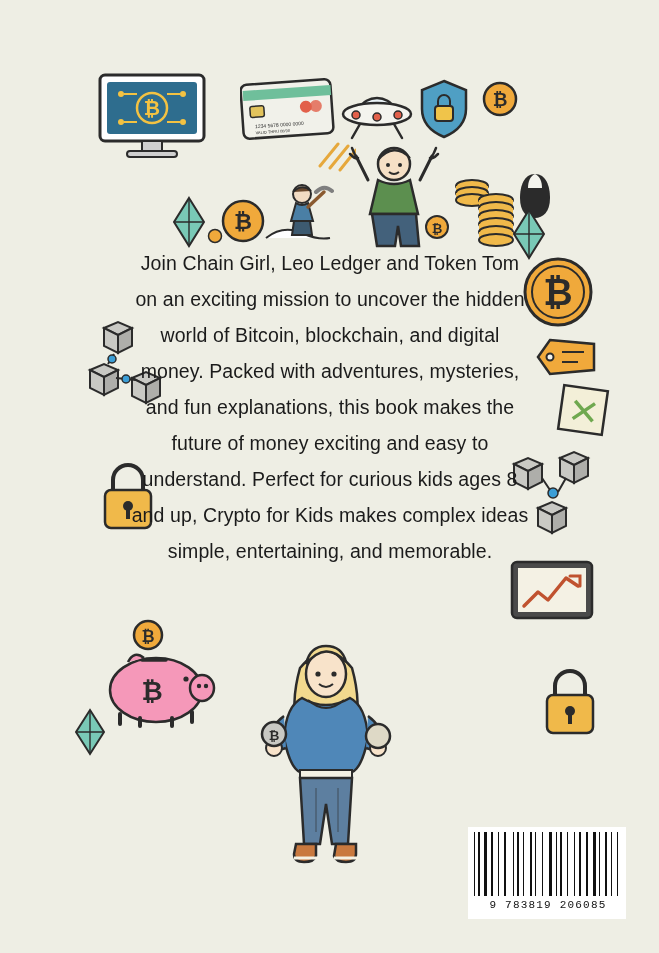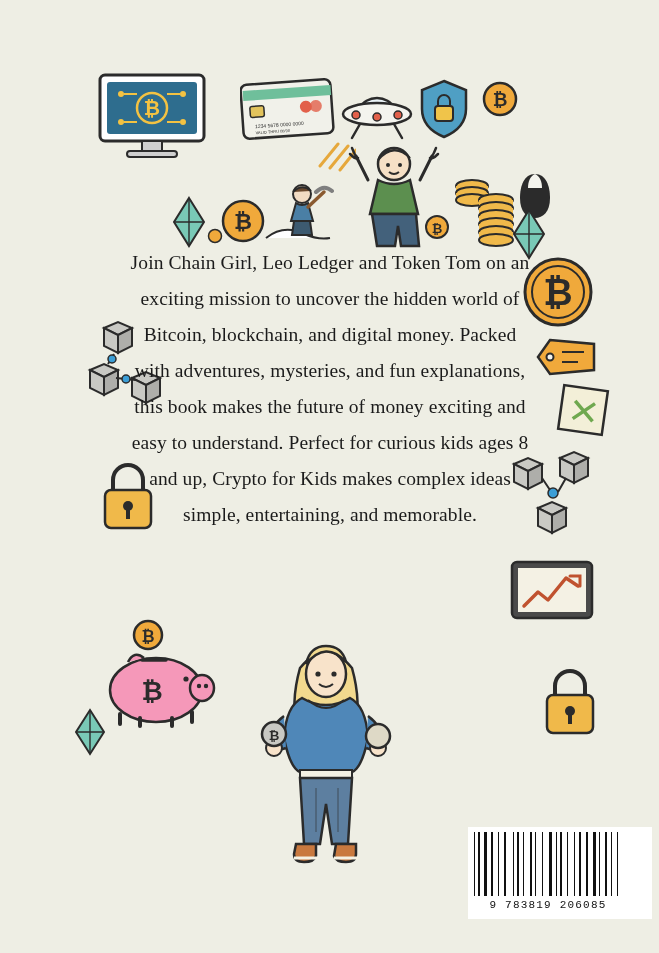--- a/index.html
+++ b/index.html
@@ -23,29 +23,28 @@
     position: absolute;
     left: 128px;
     top: 245px;
     width: 404px;
     text-align: center;
     font-size: 19.5px;
     line-height: 36px;
     color: #1b1b1b;
     letter-spacing: 0.1px;
     z-index: 5;
-    font-family: Liberation Serif, serif;
   }
 
   
   #barcode-box {
     position: absolute;
     left: 468px;
     top: 827px;
-    width: 184px;
+    width: 158px;
     height: 92px;
     background: #ffffff;
     z-index: 6;
   }
   #barcode-bars {
     position: absolute;
     left: 6px;
     top: 5px;
     width: 148px;
     height: 64px;

